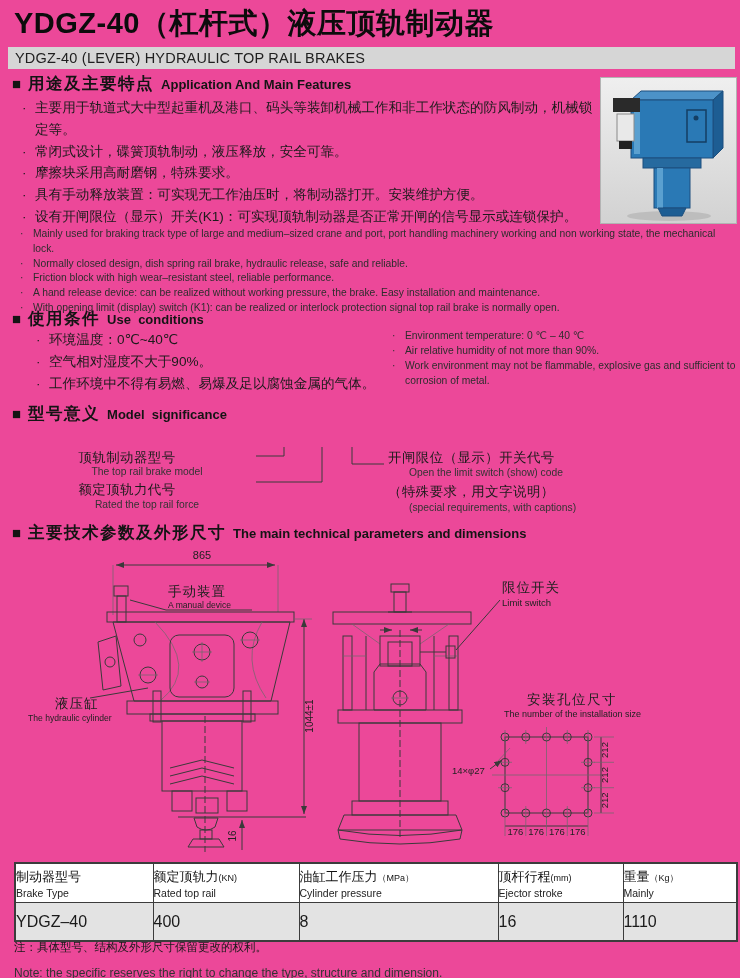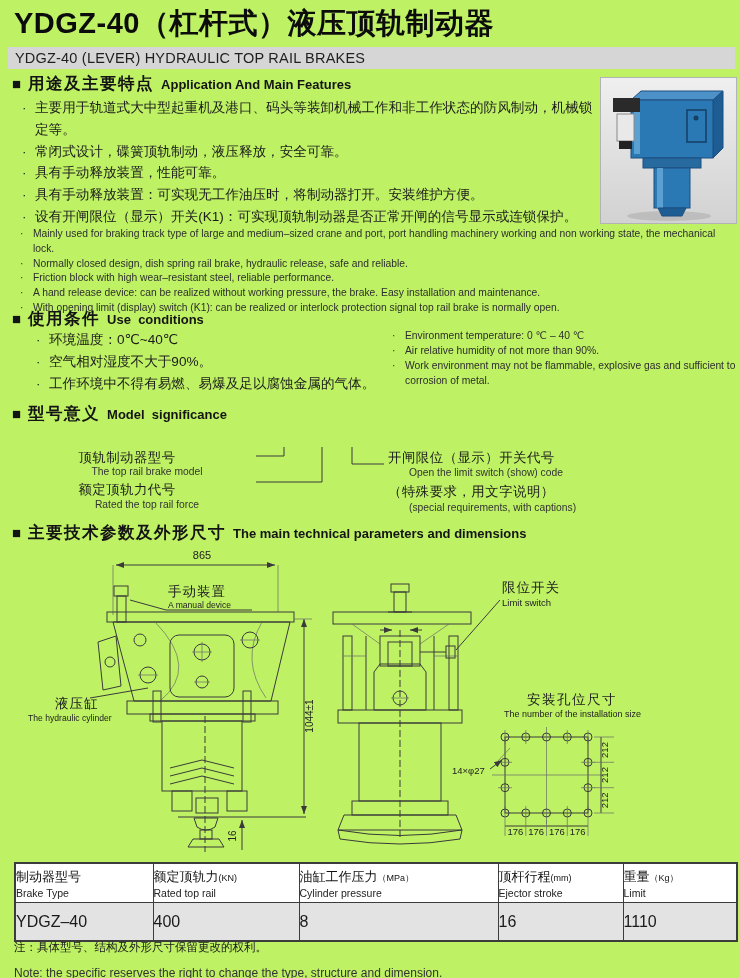--- a/index.html
+++ b/index.html
@@ -1,16 +1,16 @@
 <!DOCTYPE html>
 <html><head>
 <meta charset="utf-8">
 <style>
   html,body{margin:0;padding:0;background:#fff;}
-  .page{position:relative;width:740px;height:978px;background:#bef264;overflow:hidden;
+  .page{position:relative;width:740px;height:978px;background:#ec4899;overflow:hidden;
         font-family:"Liberation Sans","DejaVu Sans",sans-serif;color:#141414;}
   .title{position:absolute;left:14px;top:4px;margin:0;font-size:29px;font-weight:bold;
          letter-spacing:.5px;color:#0c0c0c;white-space:nowrap;}
   .subbar{position:absolute;left:8px;top:47px;width:727px;height:22px;background:#d6d6d6;
           display:flex;align-items:center;}
   .subbar span{margin-left:7px;font-size:14.5px;color:#1f1f1f;letter-spacing:.2px;white-space:pre;}
   .sec-h{position:absolute;left:12px;display:flex;align-items:baseline;gap:7px;white-space:nowrap;}
   .marker{font-size:15px;line-height:1;}
   .h-cn{font-size:16.5px;font-weight:bold;letter-spacing:1.5px;}
   .h-en{font-size:13px;font-weight:bold;white-space:pre;}
@@ -85,21 +85,21 @@
     <li>
         <span class="blt">·</span>
         <span>主要用于轨道式大中型起重机及港口、码头等装卸机械工作和非工作状态的防风制动，机械锁定等。</span>
       </li>
     <li>
         <span class="blt">·</span>
         <span>常闭式设计，碟簧顶轨制动，液压释放，安全可靠。</span>
       </li>
     <li>
         <span class="blt">·</span>
-        <span>具有手动释放装置，性能可靠。</span>
+        <span>摩擦块采用高耐磨钢，特殊要求。</span>
       </li>
     <li>
         <span class="blt">·</span>
         <span>具有手动释放装置：可实现无工作油压时，将制动器打开。安装维护方便。</span>
       </li>
     <li>
         <span class="blt">·</span>
         <span>设有开闸限位（显示）开关(K1)：可实现顶轨制动器是否正常开闸的信号显示或连锁保护。</span>
       </li>
   </ul>
@@ -381,21 +381,21 @@
         <th>
           <div class="th-cn"><span>油缸工作压力</span><span class="th-unit">（MPa）</span></div>
           <div class="th-en">Cylinder pressure</div>
         </th>
         <th>
           <div class="th-cn"><span>顶杆行程</span><span class="th-unit">(mm)</span></div>
           <div class="th-en">Ejector stroke</div>
         </th>
         <th>
           <div class="th-cn"><span>重量</span><span class="th-unit">（Kg）</span></div>
-          <div class="th-en">Limit</div>
+          <div class="th-en">Mainly</div>
         </th>
       </tr>
     </thead>
     <tbody>
       <tr>
         <td>YDGZ–40</td>
         <td>400</td>
         <td>8</td>
         <td>16</td>
         <td>1110</td>

